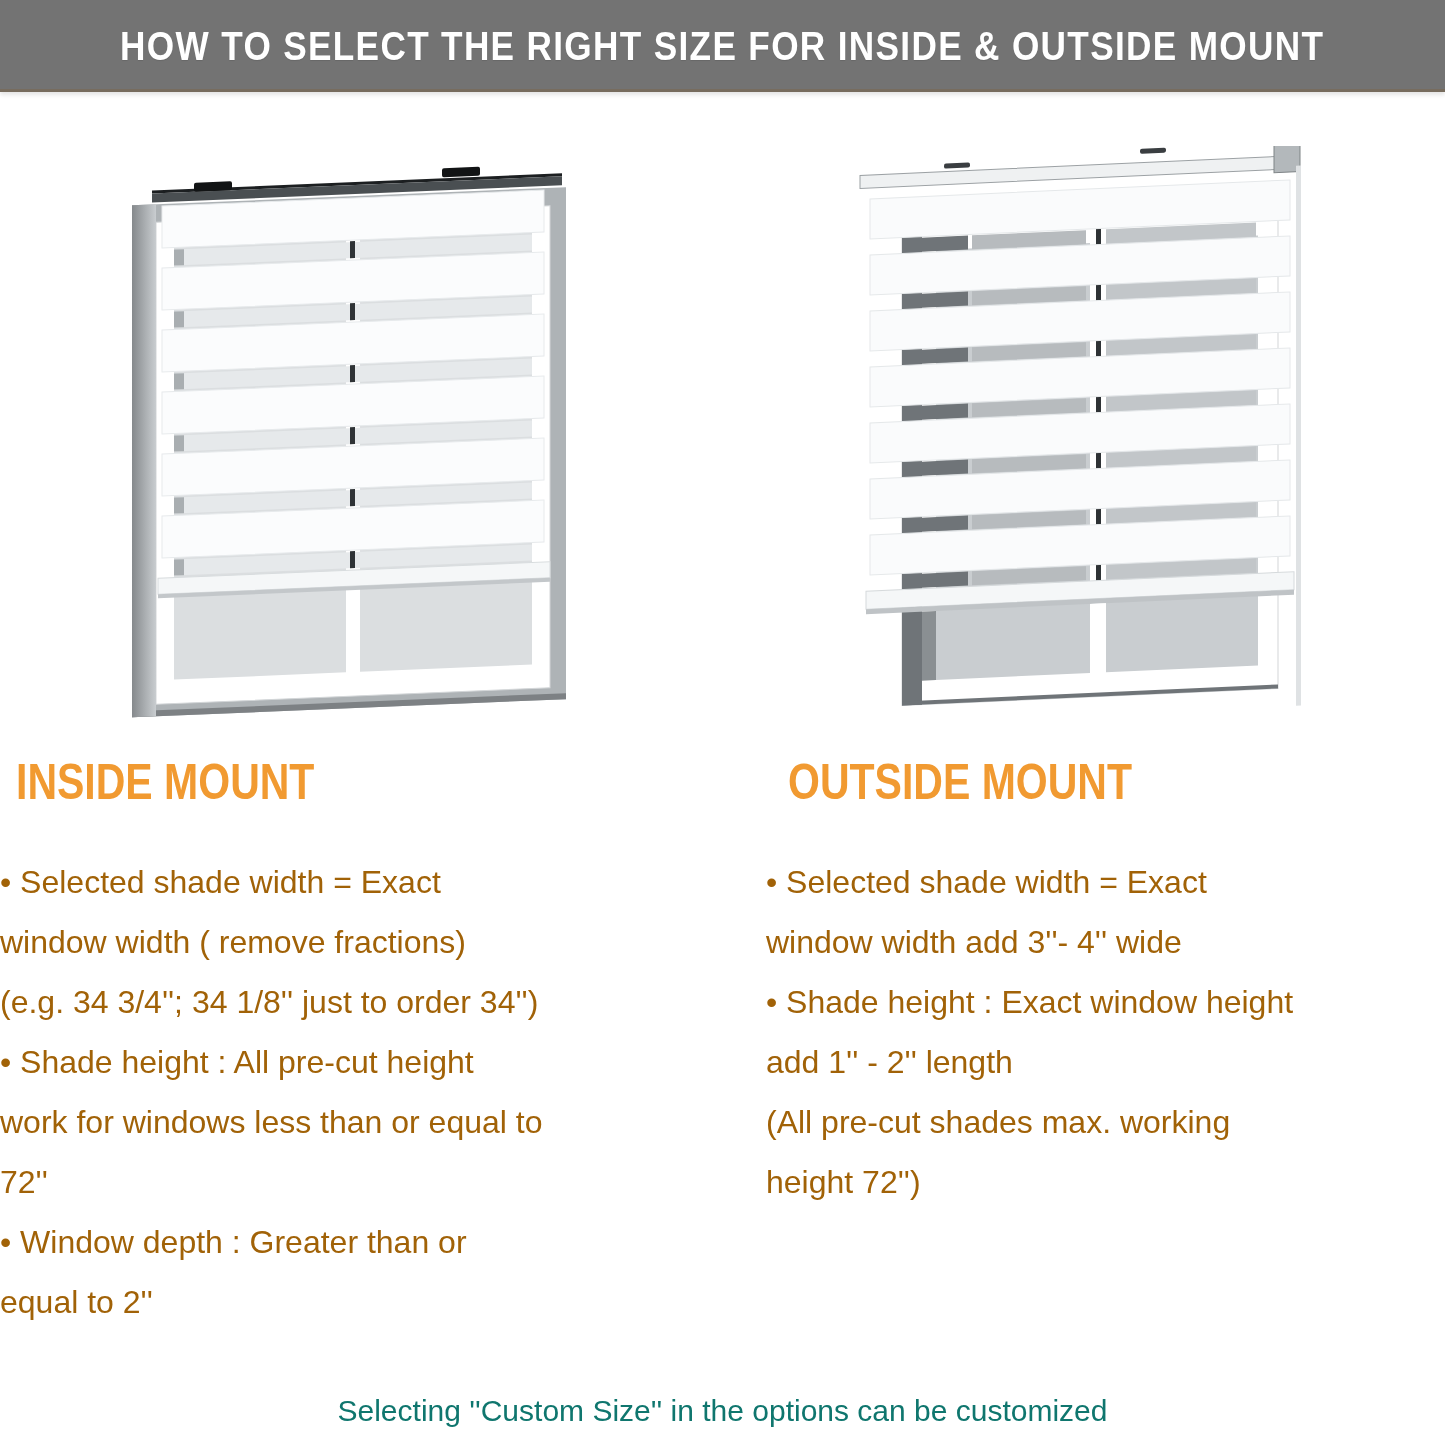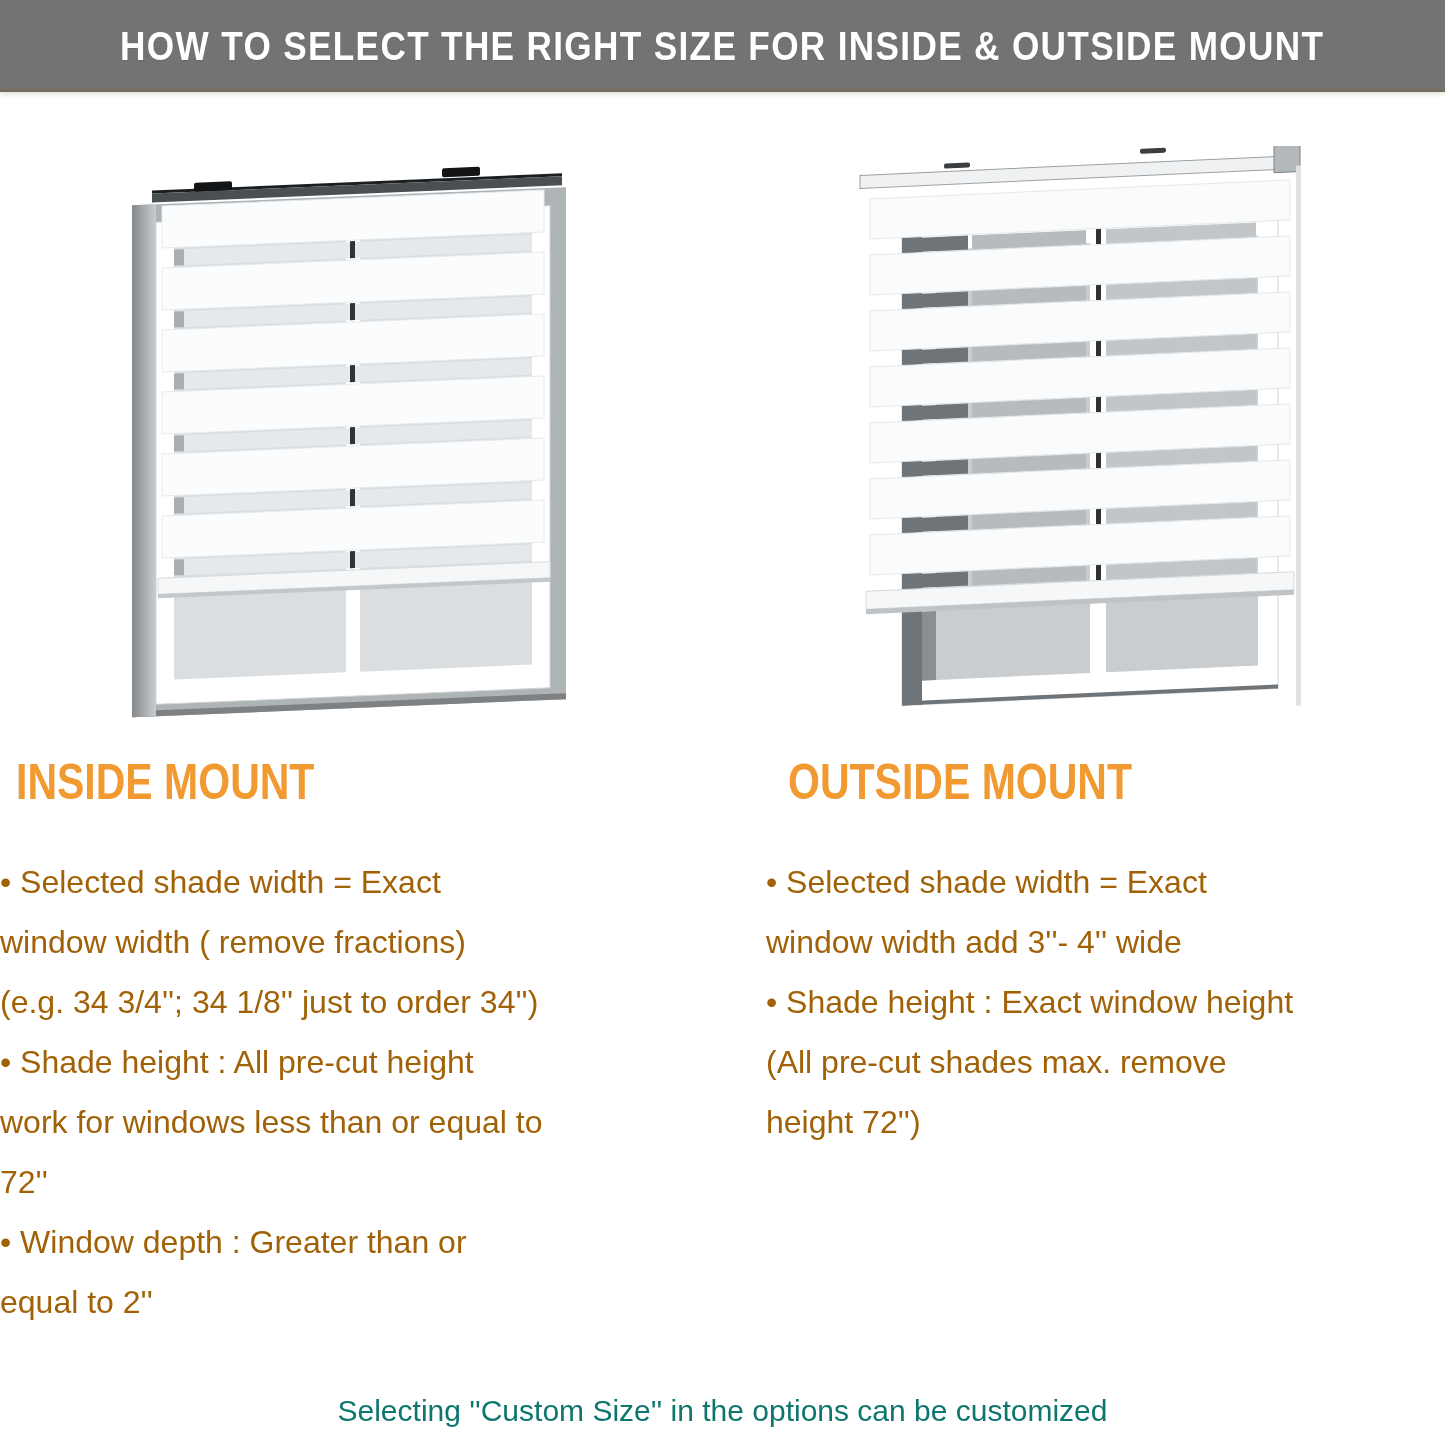--- a/index.html
+++ b/index.html
@@ -222,21 +222,22 @@
       <div class="instruction-line">equal to 2''</div>
     </div>
   </section>
 
   <section class="text-col right">
     <h2 class="col-heading">OUTSIDE MOUNT</h2>
     <div>
       <div class="instruction-line">• Selected shade width = Exact</div>
       <div class="instruction-line">window width add 3''- 4'' wide</div>
       <div class="instruction-line">• Shade height : Exact window height</div>
-      <div class="instruction-line">(All pre-cut shades max. remove</div>
+      <div class="instruction-line">add 1'' - 2'' length</div>
+      <div class="instruction-line">(All pre-cut shades max. working</div>
       <div class="instruction-line">height 72'')</div>
     </div>
   </section>
 </div>
 
 <footer class="footer">
   <p>Selecting ''Custom Size'' in the options can be customized</p>
 </footer>
 
 </body></html>

